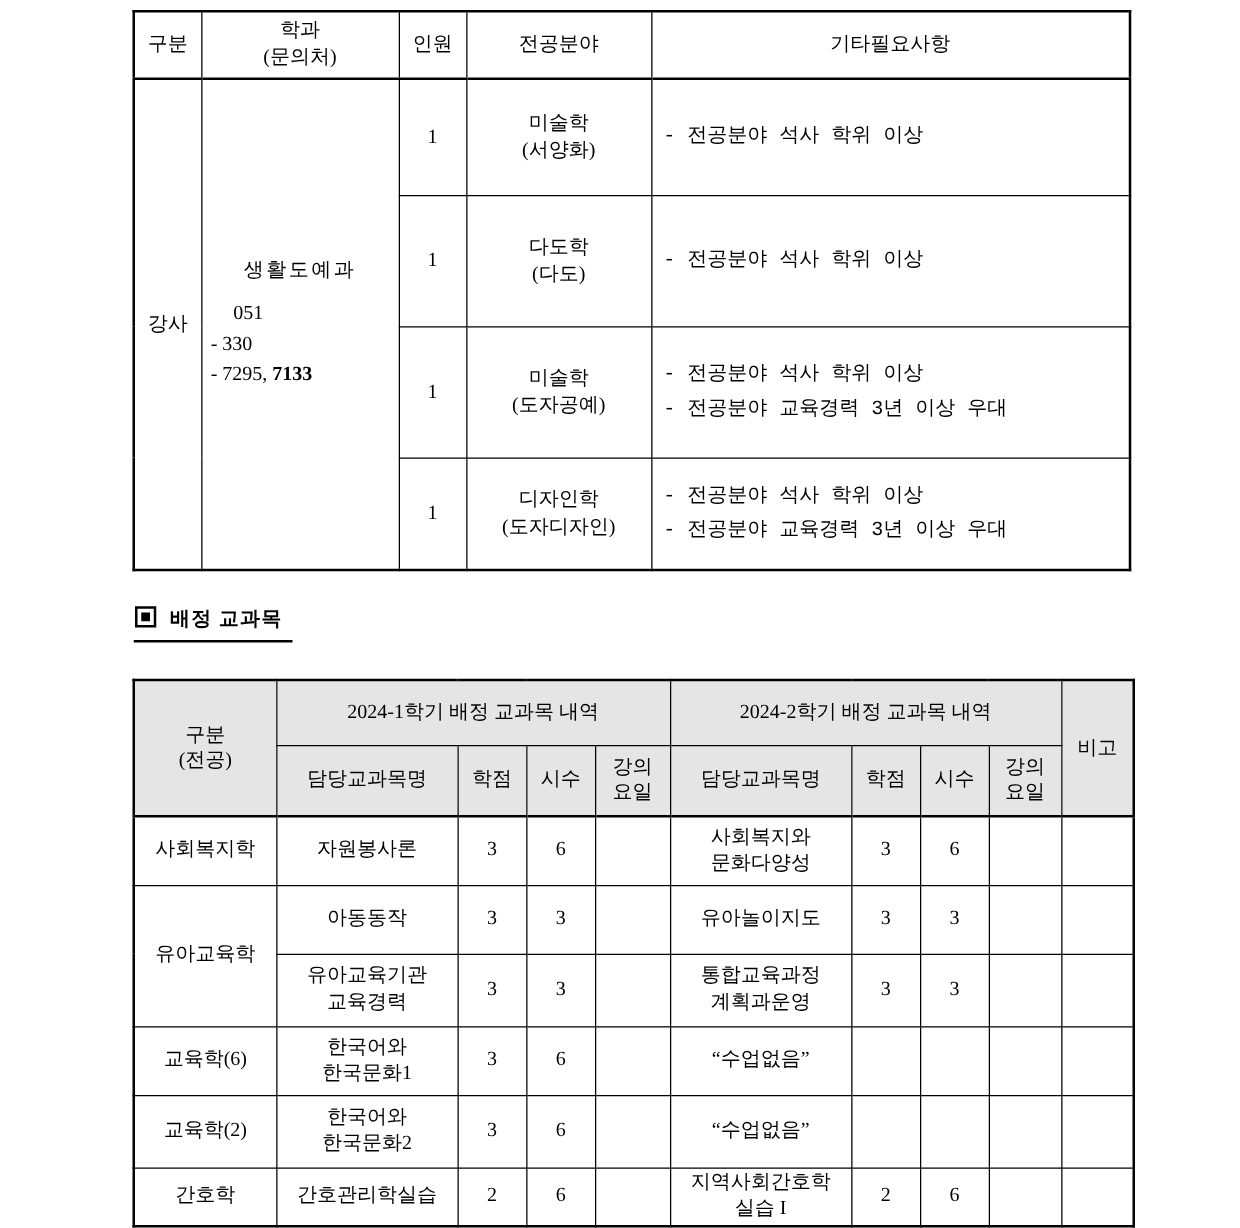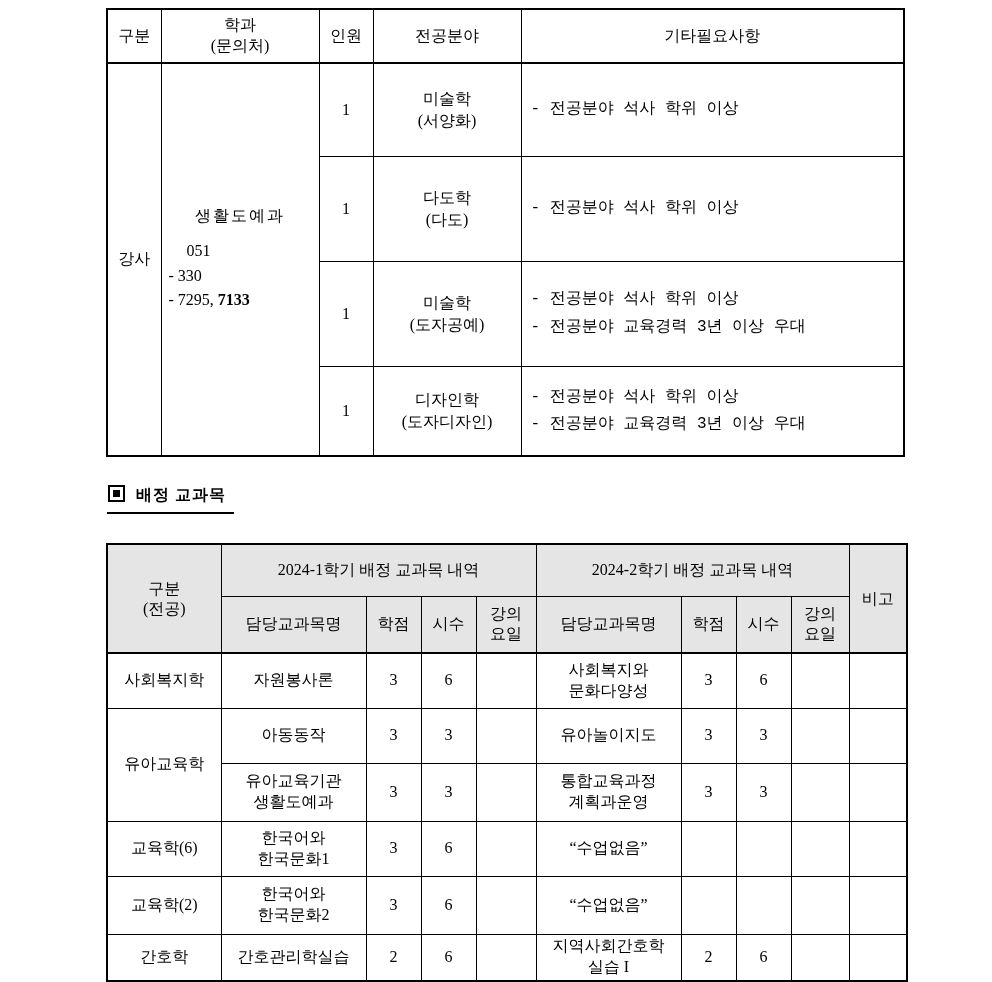--- a/index.html
+++ b/index.html
@@ -156,21 +156,21 @@
     <td>3</td>
     <td></td>
     <td class="pre">유아놀이지도</td>
     <td>3</td>
     <td>3</td>
     <td></td>
     <td></td>
   </tr>
   <tr style="height:58px">
     <td class="pre">유아교육기관
-생활도예과</td>
+교육경력</td>
     <td>3</td>
     <td>3</td>
     <td></td>
     <td class="pre">통합교육과정
 계획과운영</td>
     <td>3</td>
     <td>3</td>
     <td></td>
     <td></td>
   </tr>

